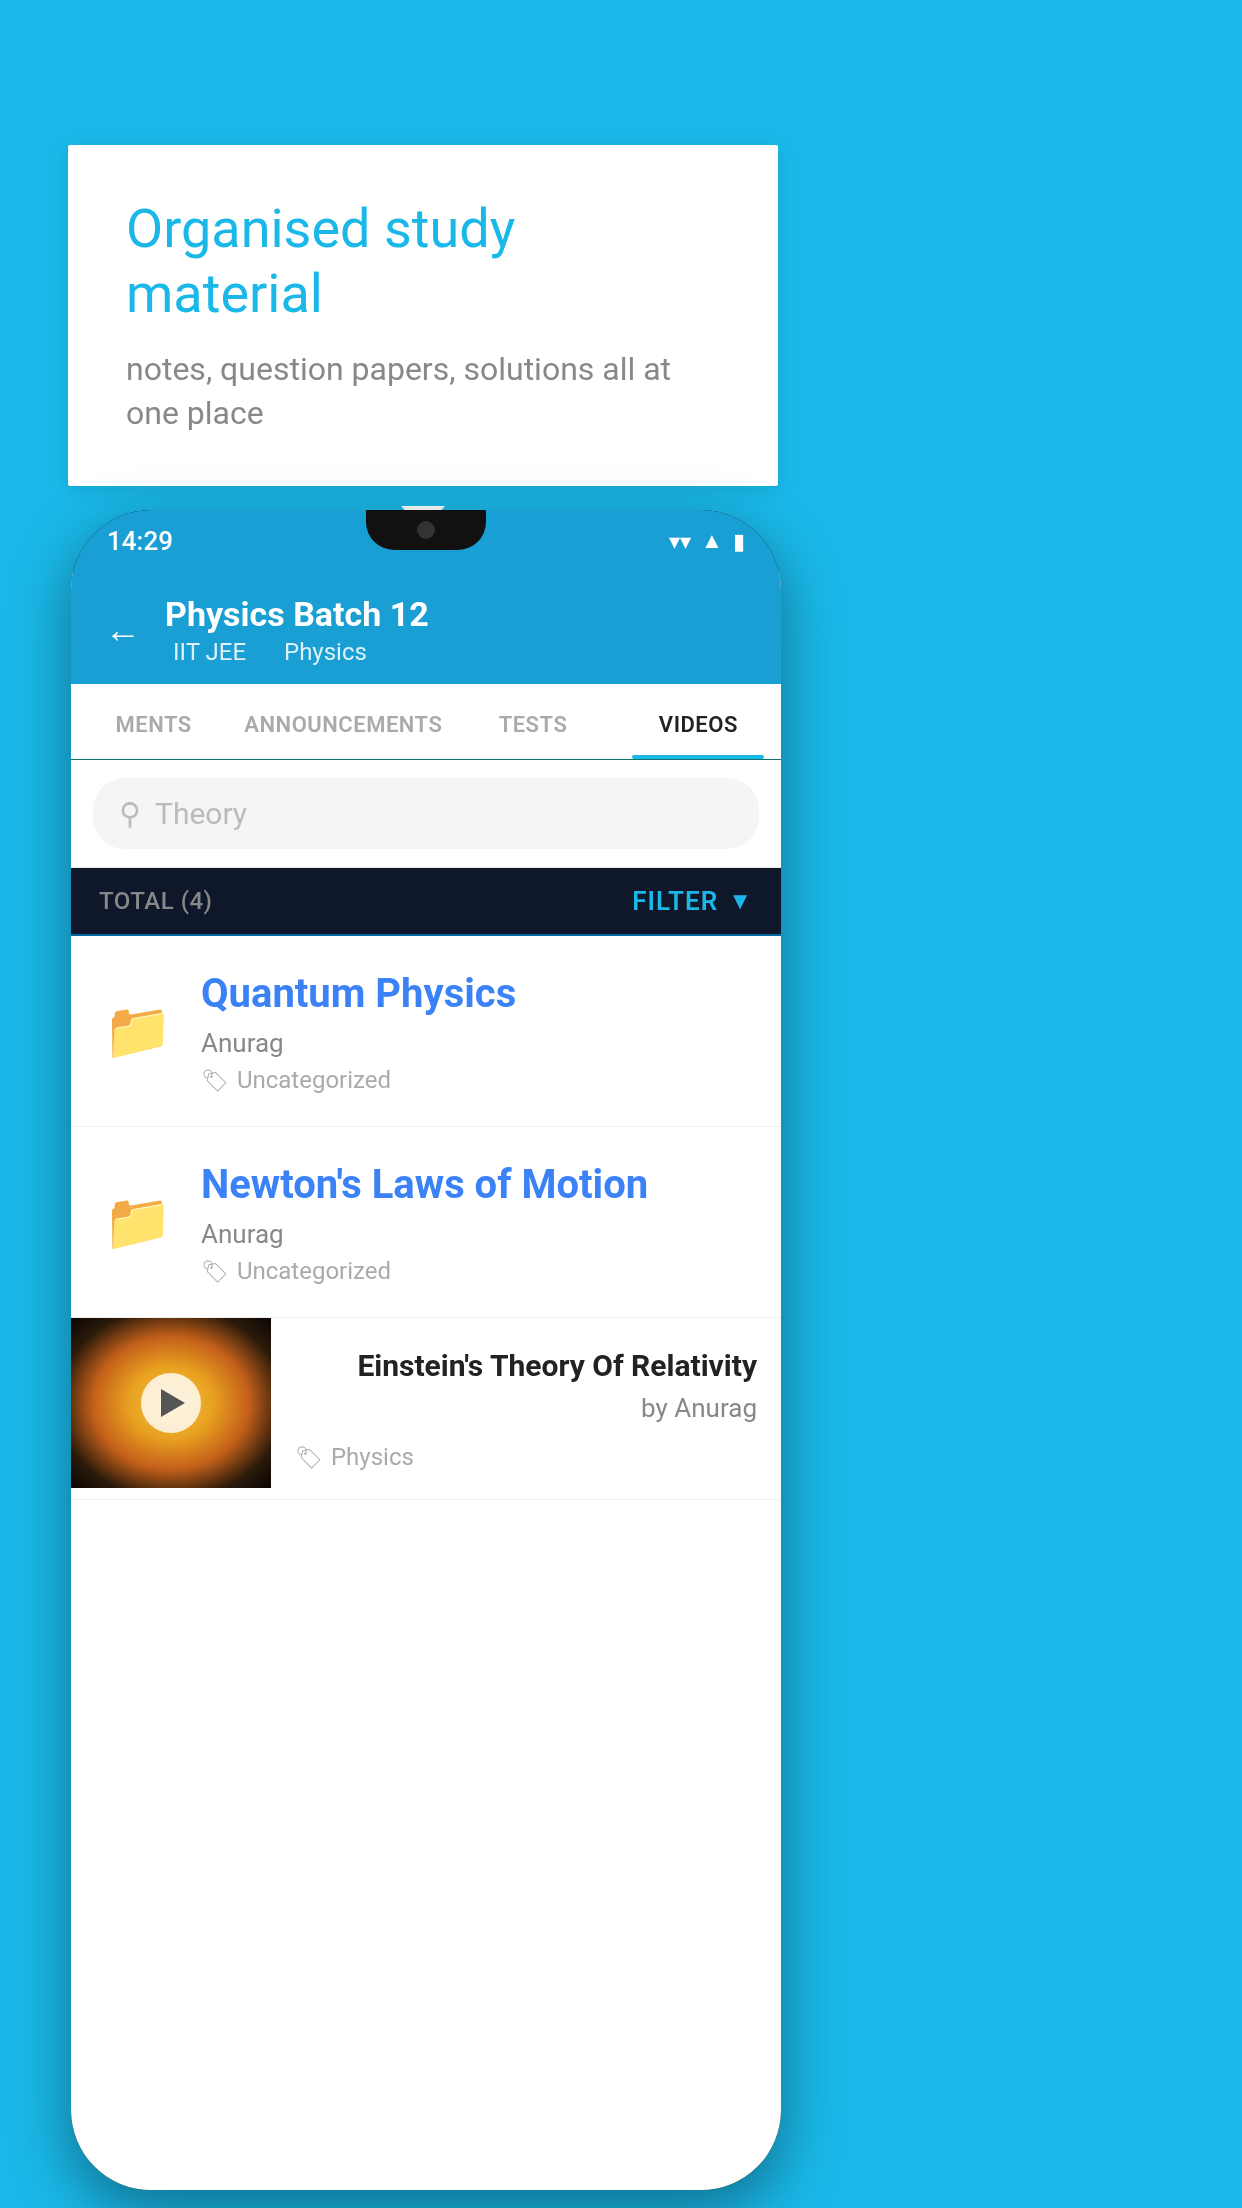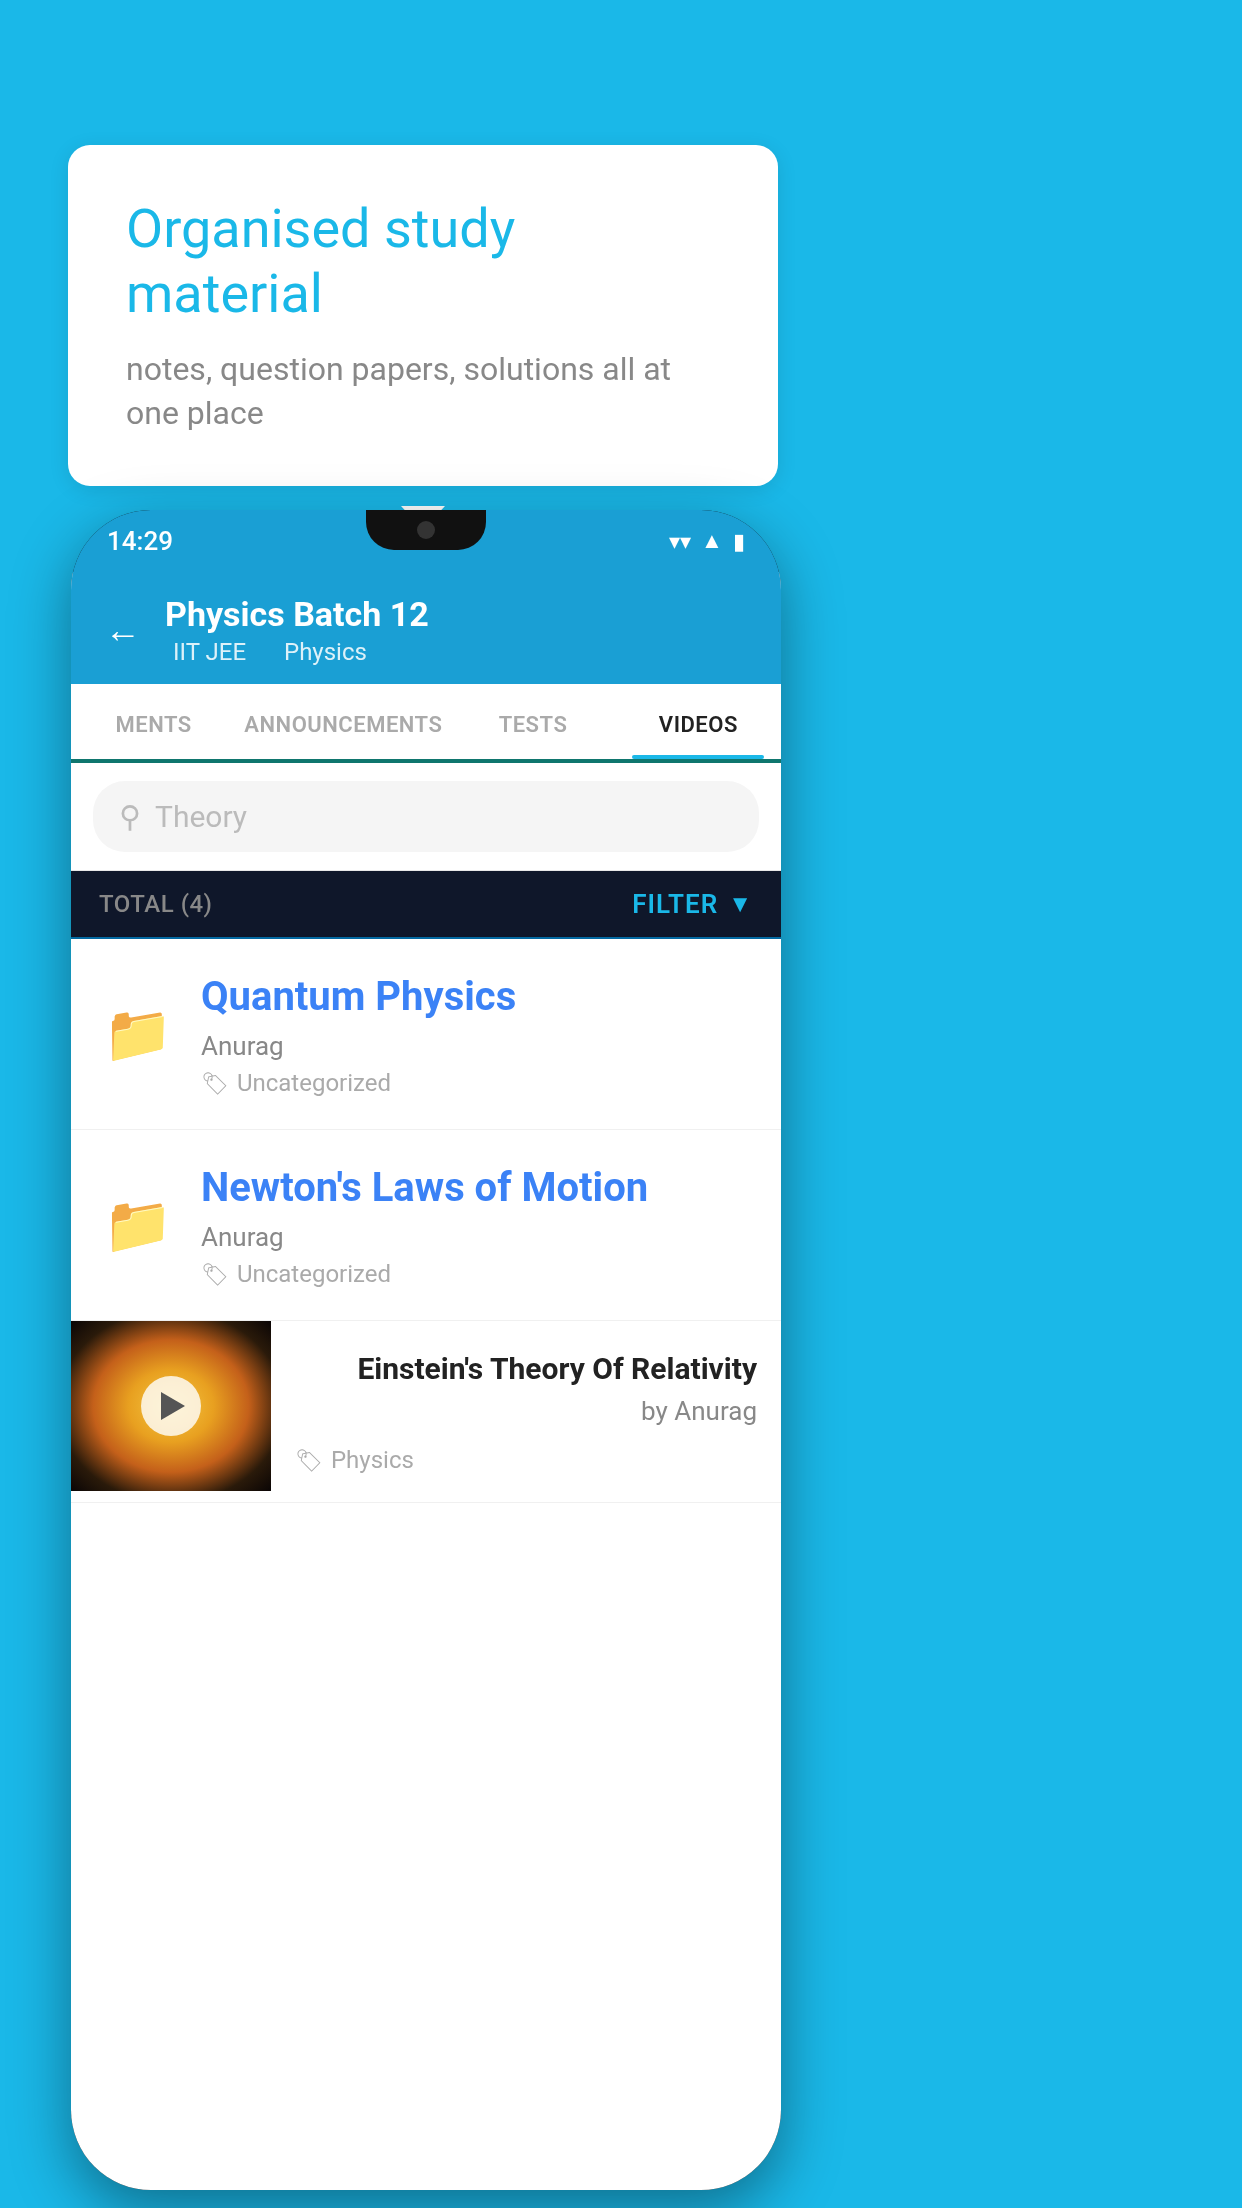--- a/index.html
+++ b/index.html
@@ -14,21 +14,21 @@
       position: relative;
     }
 
     
     .speech-bubble {
       position: absolute;
       top: 145px;
       left: 68px;
       width: 710px;
       background: white;
-      border-radius: 22px;
+      border-radius: 2px;
       padding: 52px 58px 50px 58px;
       box-shadow: 0 4px 20px rgba(0,0,0,0.1);
     }
     .speech-bubble::after {
       content: '';
       position: absolute;
       bottom: -44px;
       left: 50%;
       transform: translateX(-50%);
       border-width: 24px 22px 0 22px;
@@ -133,21 +133,21 @@
       margin-top: 4px;
     }
     .header-subtitle span {
       margin: 0 8px;
     }
 
     
     .tabs {
       background: white;
       display: flex;
-      border-bottom: 4px solid #0f766e;
+      border-bottom: 1px solid #0f766e;
     }
     .tab {
       flex: 1;
       text-align: center;
       padding: 28px 8px 22px;
       font-size: 22px;
       font-weight: 600;
       color: #aaa;
       letter-spacing: 0.5px;
       cursor: pointer;

